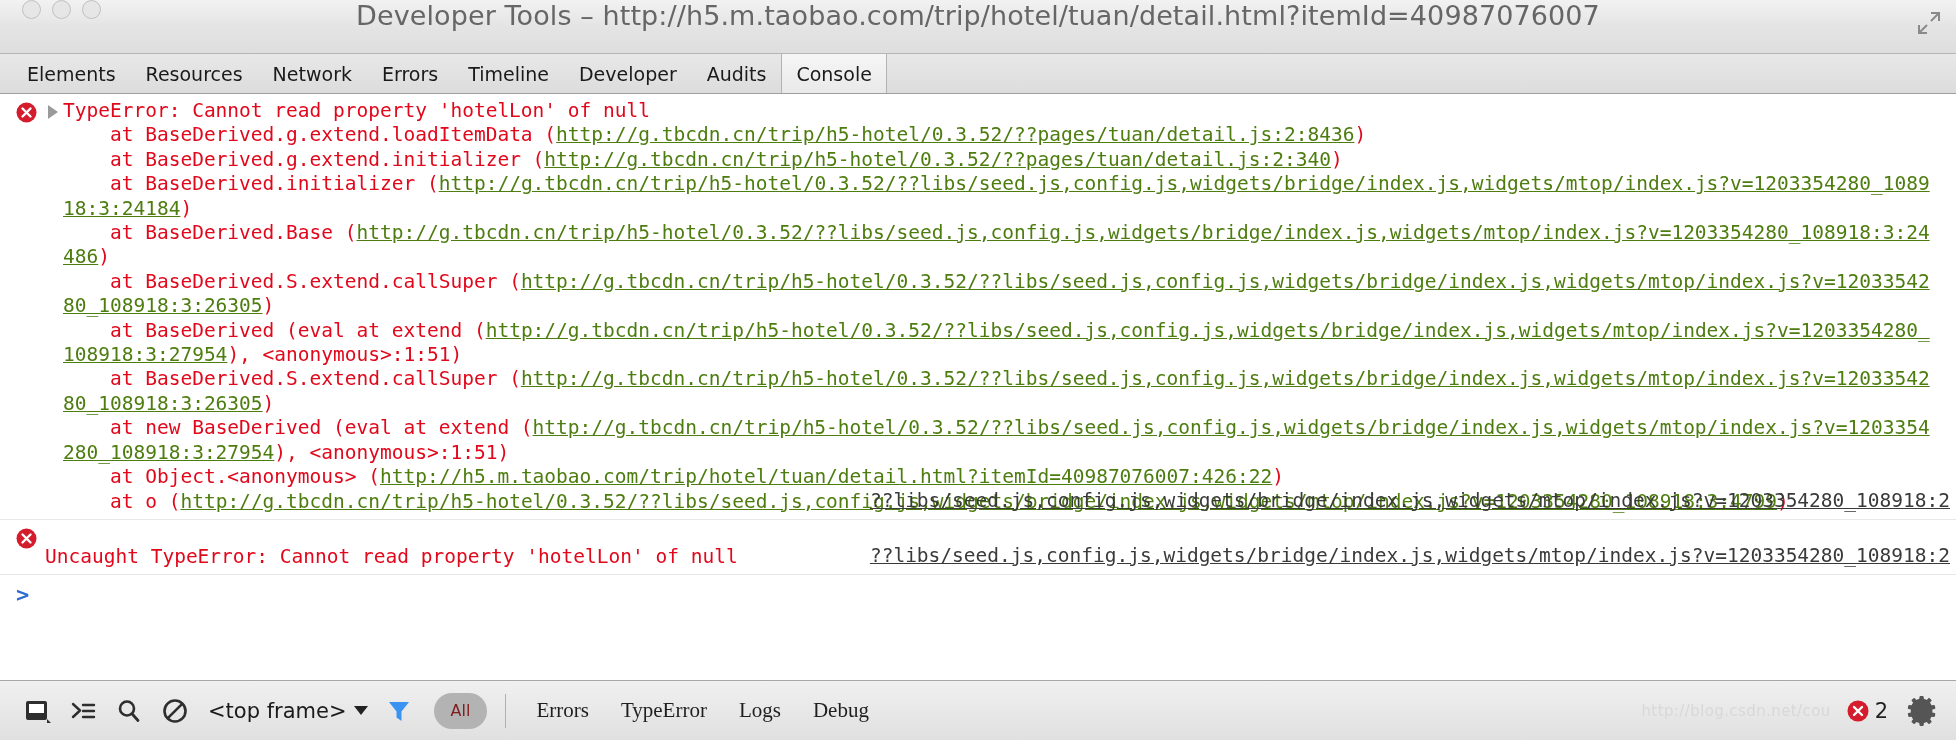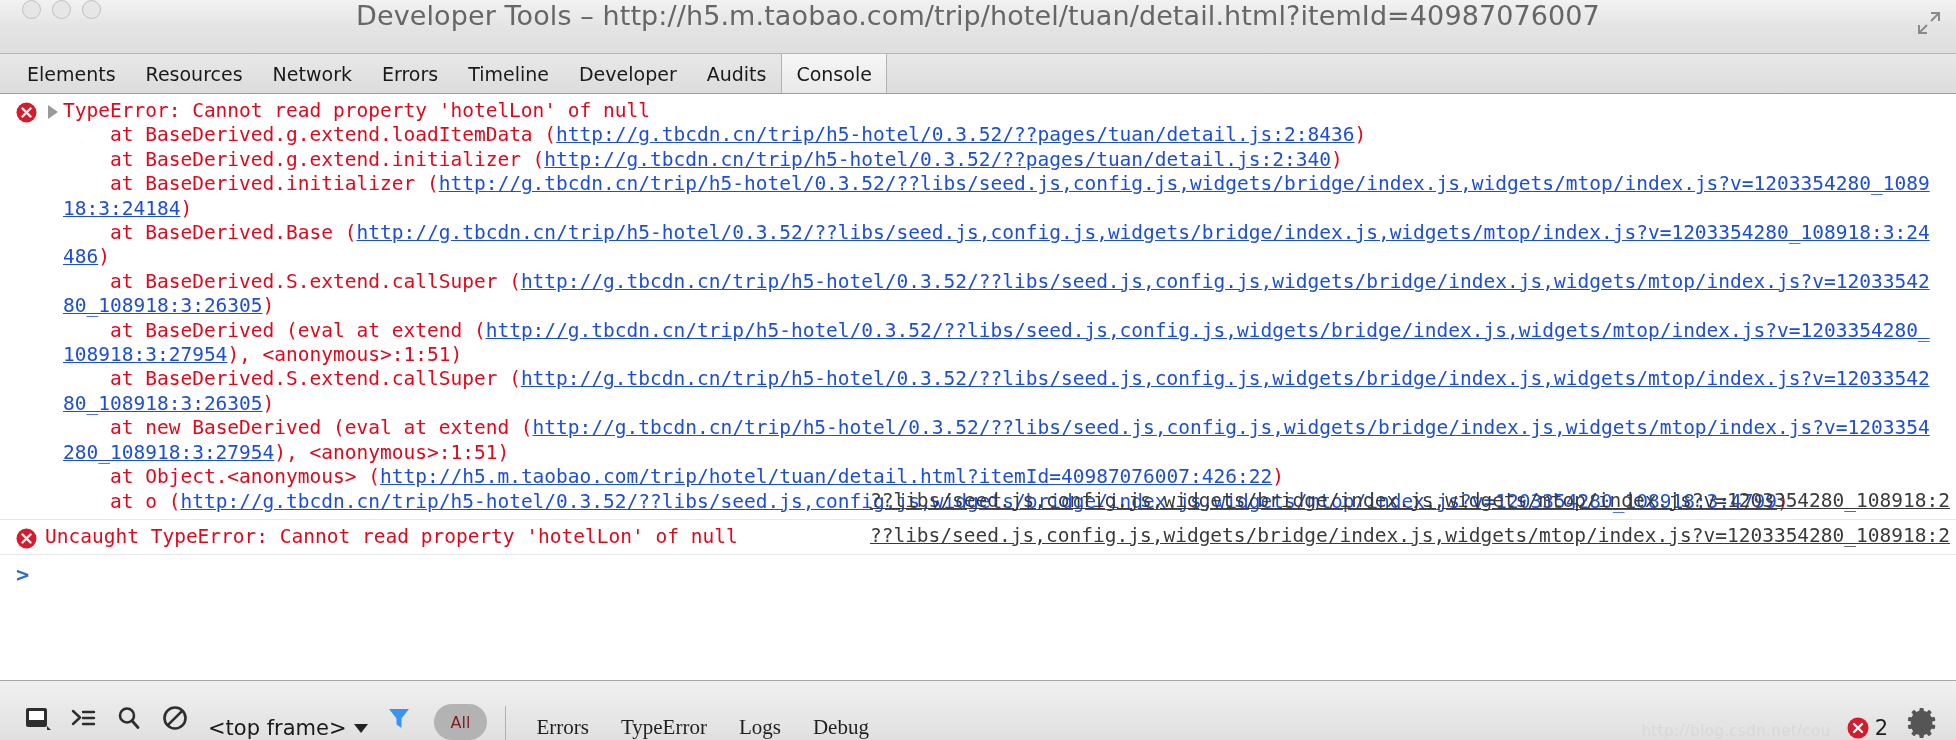--- a/index.html
+++ b/index.html
@@ -134,27 +134,28 @@
   }
   .msg-body {
     padding-left: 63px;
     padding-right: 22px;
     white-space: pre-wrap;
     word-break: break-all;
     color: #e1081c;
   }
   .msg-body-noarrow {
     padding-left: 45px;
+    margin-top: 20px;
   }
   .st-line {
     white-space: pre-wrap;
     word-break: break-all;
   }
   .lnk {
-    color: #1d4ed8;
+    color: #4d7c0f;
     text-decoration: underline;
     word-break: break-all;
     cursor: pointer;
     text-align: right;
   }
   .trail-link {
     position: absolute;
     right: 6px;
     text-align: right;
     color: #3a3a3a;
@@ -181,21 +182,21 @@
   
   .toolbar {
     position: absolute;
     left: 0;
     right: 0;
     bottom: 0;
     height: 60px;
     background: linear-gradient(to bottom, #f0f0f0 0%, #e0e0e0 100%);
     border-top: 1px solid #a6a6a6;
     display: flex;
-    align-items: flex-end;
+    align-items: center;
     box-sizing: border-box;
     padding: 0 14px 0 14px;
   }
   .tb-btn {
     display: flex;
     align-items: center;
     justify-content: center;
     width: 46px;
     height: 44px;
     cursor: default;

